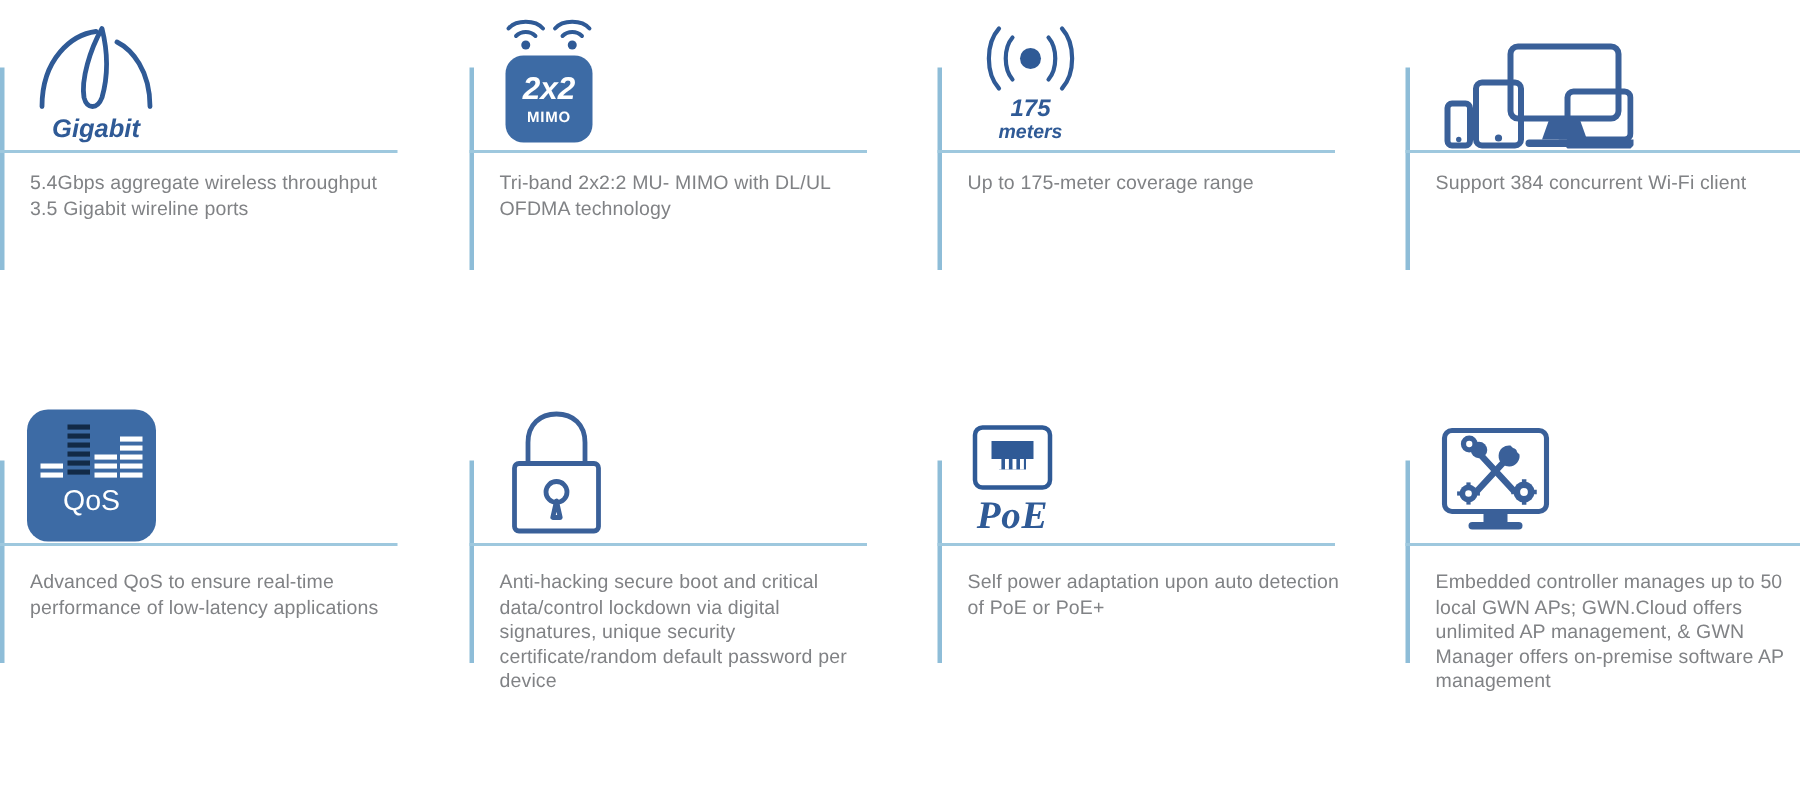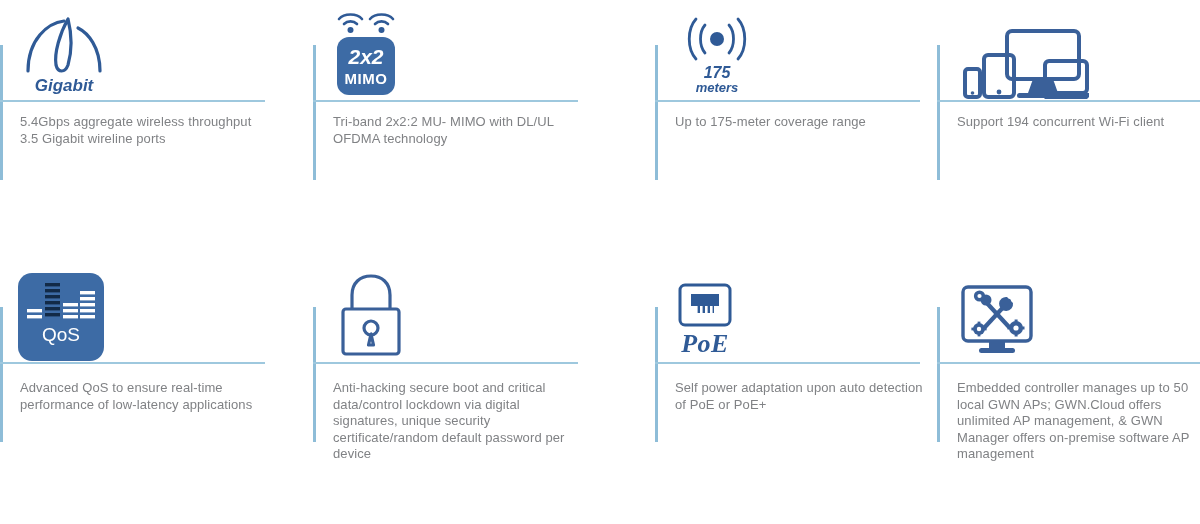--- a/index.html
+++ b/index.html
@@ -18,21 +18,21 @@
     width: 1200px;
     height: 524px;
   }
   .card {
     position: absolute;
     box-sizing: border-box;
   }
   
   .col-1 { left: 0px;   width: 300px; }
   .col-2 { left: 313px; width: 300px; }
-  .col-3 { left: 655px; width: 300px; padding-left: 47px; }
+  .col-3 { left: 625px; width: 300px; padding-left: 47px; }
   .col-4 { left: 937px; width: 263px; }
   .row-1 { top: 0px;   height: 210px; }
   .row-2 { top: 262px; height: 262px; }
 
   
   .rule-v {
     position: absolute;
     left: 0px;
     top: 45px;
     width: 3px;
@@ -93,21 +93,21 @@
     justify-content: center;
     position: relative;
   }
   .badge .big {
     font-size: 21px;
     font-weight: bold;
     line-height: 1;
     font-style: italic;
   }
   .badge .small {
-    font-size: 15px;
+    font-size: 10px;
     font-weight: bold;
     letter-spacing: 0.5px;
     margin-top: 3px;
   }
   .label-blue {
     color: #2f5a96;
     font-weight: bold;
     font-style: italic;
     text-align: center;
     line-height: 1.05;
@@ -198,21 +198,21 @@
 
         <path d="M74 54 h20 l5 14 h-30 z" fill="#3a6099"></path>
         <rect x="58" y="68" width="52" height="5" rx="2.5" fill="#3a6099"></rect>
 
         <path d="M80 68 h54 l-6 6 h-42 z" fill="#3a6099"></path>
 
         <circle cx="40" cy="67" r="2.4" fill="#3a6099"></circle>
         <circle cx="13.5" cy="68" r="1.8" fill="#3a6099"></circle>
       </svg>
     </div>
-    <div class="desc">Support 194 concurrent Wi-Fi client</div>
+    <div class="desc">Support 384 concurrent Wi-Fi client</div>
   </div>
 
   <div class="card col-1 row-2">
     <div class="rule-v"></div>
     <div class="rule-h"></div>
     <div class="icon-wrap">
       <div class="badge" style="width:86px;height:80px;border-radius:14px;justify-content:flex-start;padding-top:8px;">
         <svg width="72" height="42" viewBox="0 0 72 42">
           <g>
 

